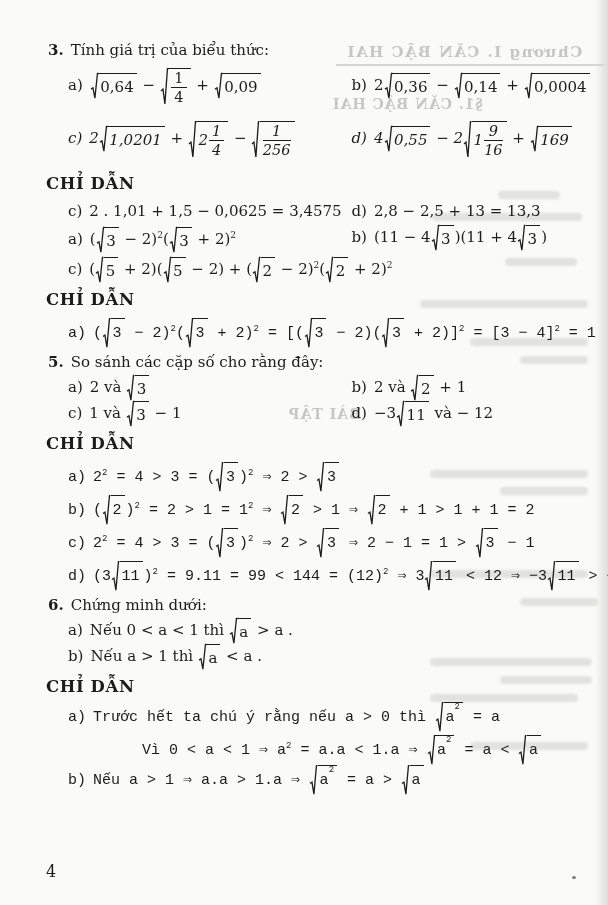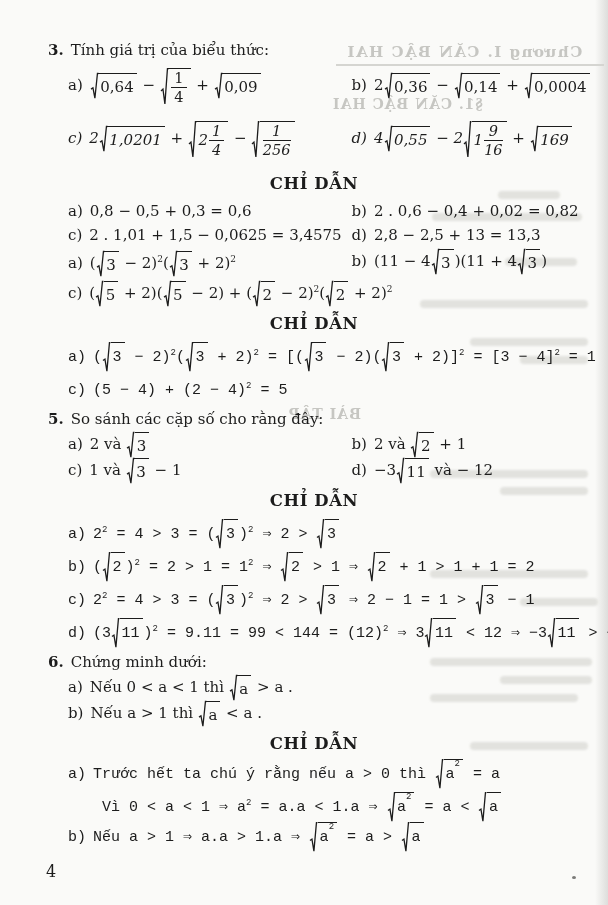--- a/index.html
+++ b/index.html
@@ -8,26 +8,26 @@
   .page::after{content:"";position:absolute;top:0;right:0;width:13px;height:100%;
         background:linear-gradient(to right,rgba(90,90,88,0),rgba(90,90,88,.18));pointer-events:none;}
   .content{position:relative;padding:36px 26px 0 46px;font-size:15px;line-height:24px;z-index:2;}
   .prob-head{margin:2px 0 1px 2px;line-height:24px;}
   .pnum{font-weight:bold;margin-right:7px;}
   .duo{display:grid;grid-template-columns:57% 43%;align-items:center;}
   .item{padding-left:22px;white-space:nowrap;}
   .duo .item:nth-child(2){padding-left:0;}
   .single{padding-left:22px;white-space:nowrap;}
   .lbl{margin-right:7px;}
-  .guide-h{text-align:center;font-weight:bold;font-size:16.5px;letter-spacing:.6px;margin:6px 0 4px;line-height:22px;}
+  .guide-h{font-weight:bold;font-size:16.5px;letter-spacing:.6px;margin:6px 0 4px;line-height:22px;}
   .row{line-height:24px;}
   .row-lg{line-height:28px;font-family:Liberation Mono, monospace;}
   .tall1{min-height:46px;}
   .tall2{min-height:56px;margin:2px 0;font-style:italic;}
-  .indent{margin-left:34px;}
+  .indent{margin-left:34px;text-align:center;}
   sup{font-size:.6em;}
   .sqrt{display:inline-flex;align-items:stretch;vertical-align:middle;margin:0 1px;}
   .rad{width:.5em;flex:none;position:relative;}
   .rad svg{position:absolute;left:0;top:0;width:100%;height:100%;overflow:visible;}
   .vinc{display:inline-flex;align-items:center;border-top:1.4px solid #1c1c1c;padding:1px 3px 0 2px;}
   .vinc sup{align-self:flex-start;line-height:1;margin-top:-1px;}
   .frac{display:inline-flex;flex-direction:column;vertical-align:middle;text-align:center;
         line-height:16px;font-size:14.5px;margin:0 1px;}
   .num{border-bottom:1.3px solid #1c1c1c;padding:0 3px 1px;}
   .den{padding-top:1px;}
@@ -176,24 +176,20 @@
               <span class="rad">
                 <svg viewBox="0 0 10 100" preserveAspectRatio="none">
                   <polyline points="0,62 2.6,57 5.2,97 8.6,2 10,2" fill="none" stroke="#1c1c1c" stroke-width="1.3" vector-effect="non-scaling-stroke"></polyline>
                 </svg>
               </span>
               <span class="vinc">169</span>
             </span></span></div>
     </div>
     <div class="guide-h">CHỈ DẪN</div>
     <div class="duo row">
-      <div class="item"><span class="lbl">a)</span><span class="math">0,8 − 0,5 + 0,3 = 0,6</span></div>
-      <div class="item"><span class="lbl">b)</span><span class="math">2 . 0,6 − 0,4 + 0,02 = 0,82</span></div>
-    </div>
-    <div class="duo row">
       <div class="item"><span class="lbl">c)</span><span class="math">2 . 1,01 + 1,5 − 0,0625 = 3,4575</span></div>
       <div class="item"><span class="lbl">d)</span><span class="math">2,8 − 2,5 + 13 = 13,3</span></div>
     </div>
 
     <div class="duo row">
       <div class="item"><span class="lbl">a)</span><span class="math">(<span class="sqrt">
               <span class="rad">
                 <svg viewBox="0 0 10 100" preserveAspectRatio="none">
                   <polyline points="0,62 2.6,57 5.2,97 8.6,2 10,2" fill="none" stroke="#1c1c1c" stroke-width="1.3" vector-effect="non-scaling-stroke"></polyline>
                 </svg>
@@ -275,21 +271,20 @@
             </span>
             <span class="vinc">3</span>
           </span> − 2)(<span class="sqrt">
             <span class="rad">
               <svg viewBox="0 0 10 100" preserveAspectRatio="none">
                 <polyline points="0,62 2.6,57 5.2,97 8.6,2 10,2" fill="none" stroke="#1c1c1c" stroke-width="1.3" vector-effect="non-scaling-stroke"></polyline>
               </svg>
             </span>
             <span class="vinc">3</span>
           </span> + 2)]<sup>2</sup> = [3 − 4]<sup>2</sup> = 1</span></div>
-    <div class="single row-lg"><span class="lbl">c)</span><span class="math">(5 − 4) + (2 − 4)<sup>2</sup> = 5</span></div>
 
     <div class="prob-head">
       <span class="pnum">5.</span><span class="ptitle">So sánh các cặp số cho rằng đây:</span>
     </div>
     <div class="duo row">
       <div class="item"><span class="lbl">a)</span><span class="math">2 và <span class="sqrt">
               <span class="rad">
                 <svg viewBox="0 0 10 100" preserveAspectRatio="none">
                   <polyline points="0,62 2.6,57 5.2,97 8.6,2 10,2" fill="none" stroke="#1c1c1c" stroke-width="1.3" vector-effect="non-scaling-stroke"></polyline>
                 </svg>

